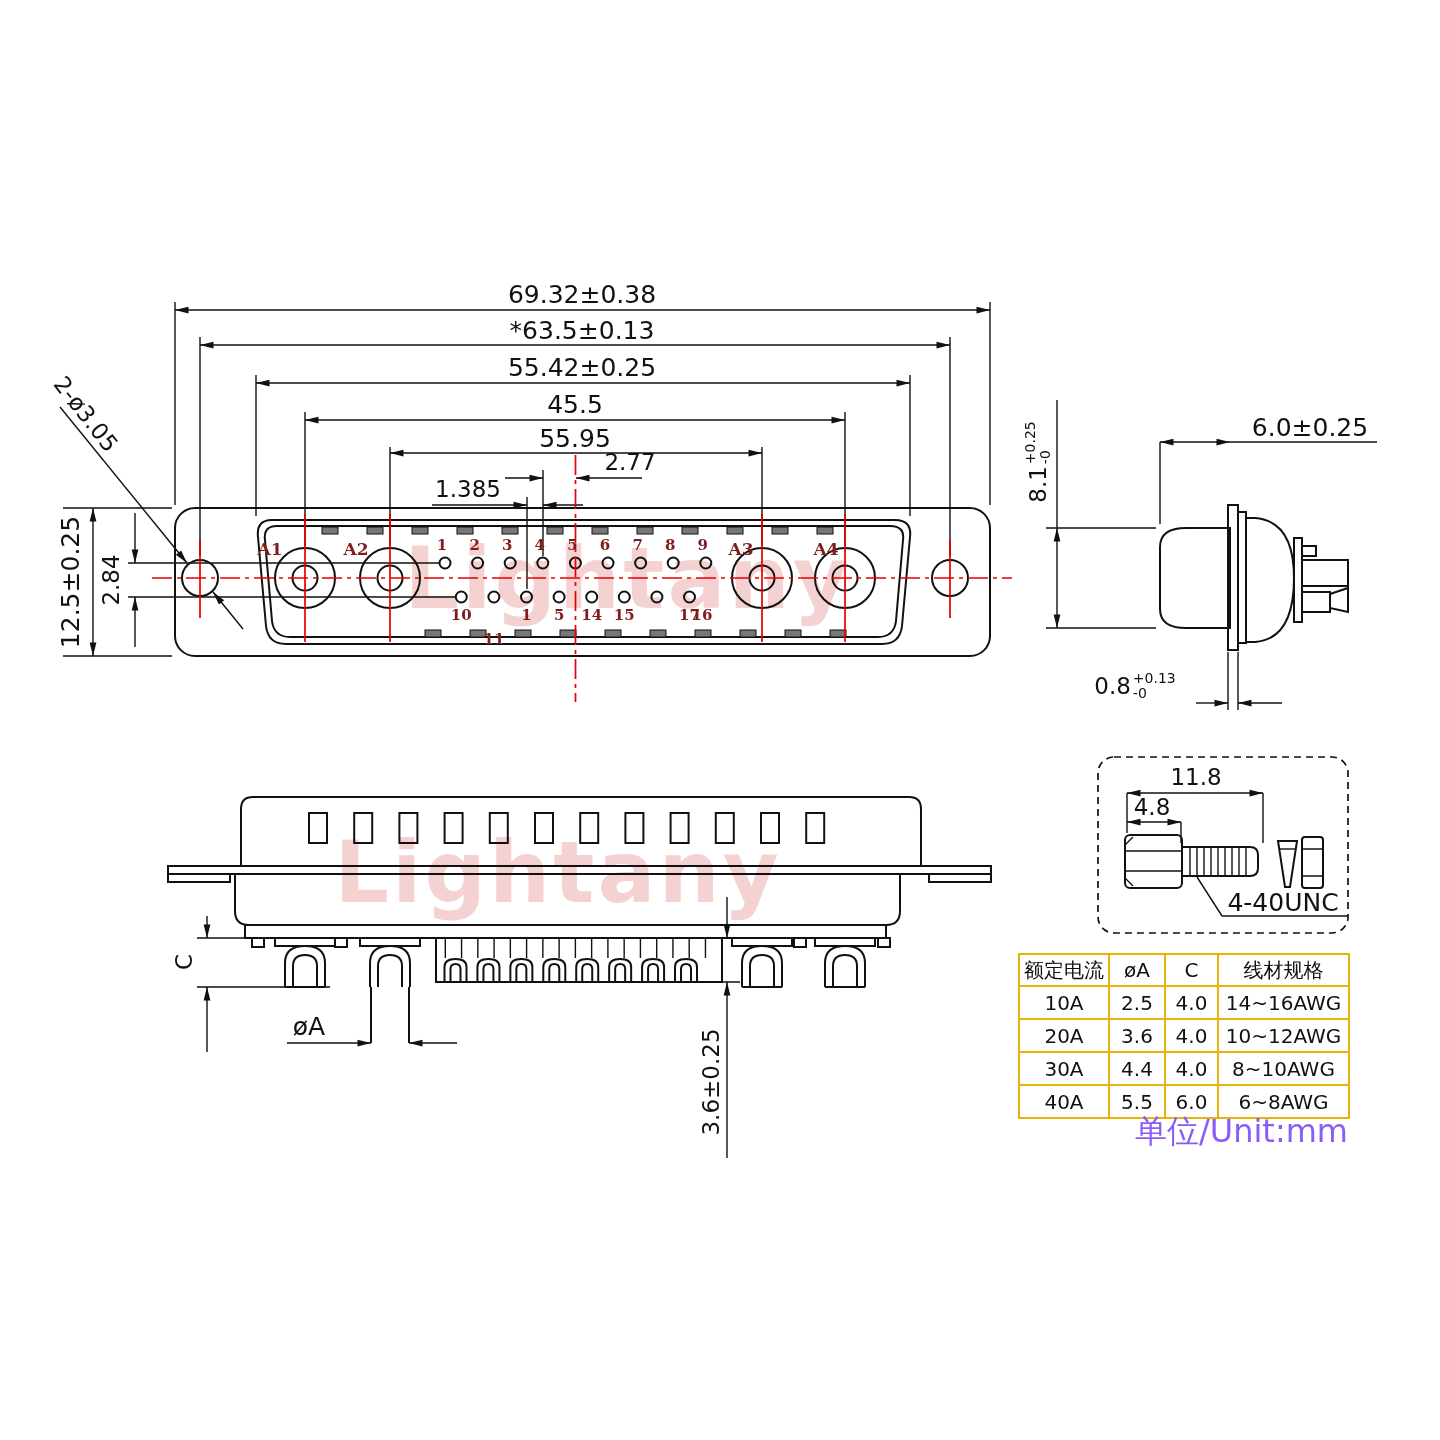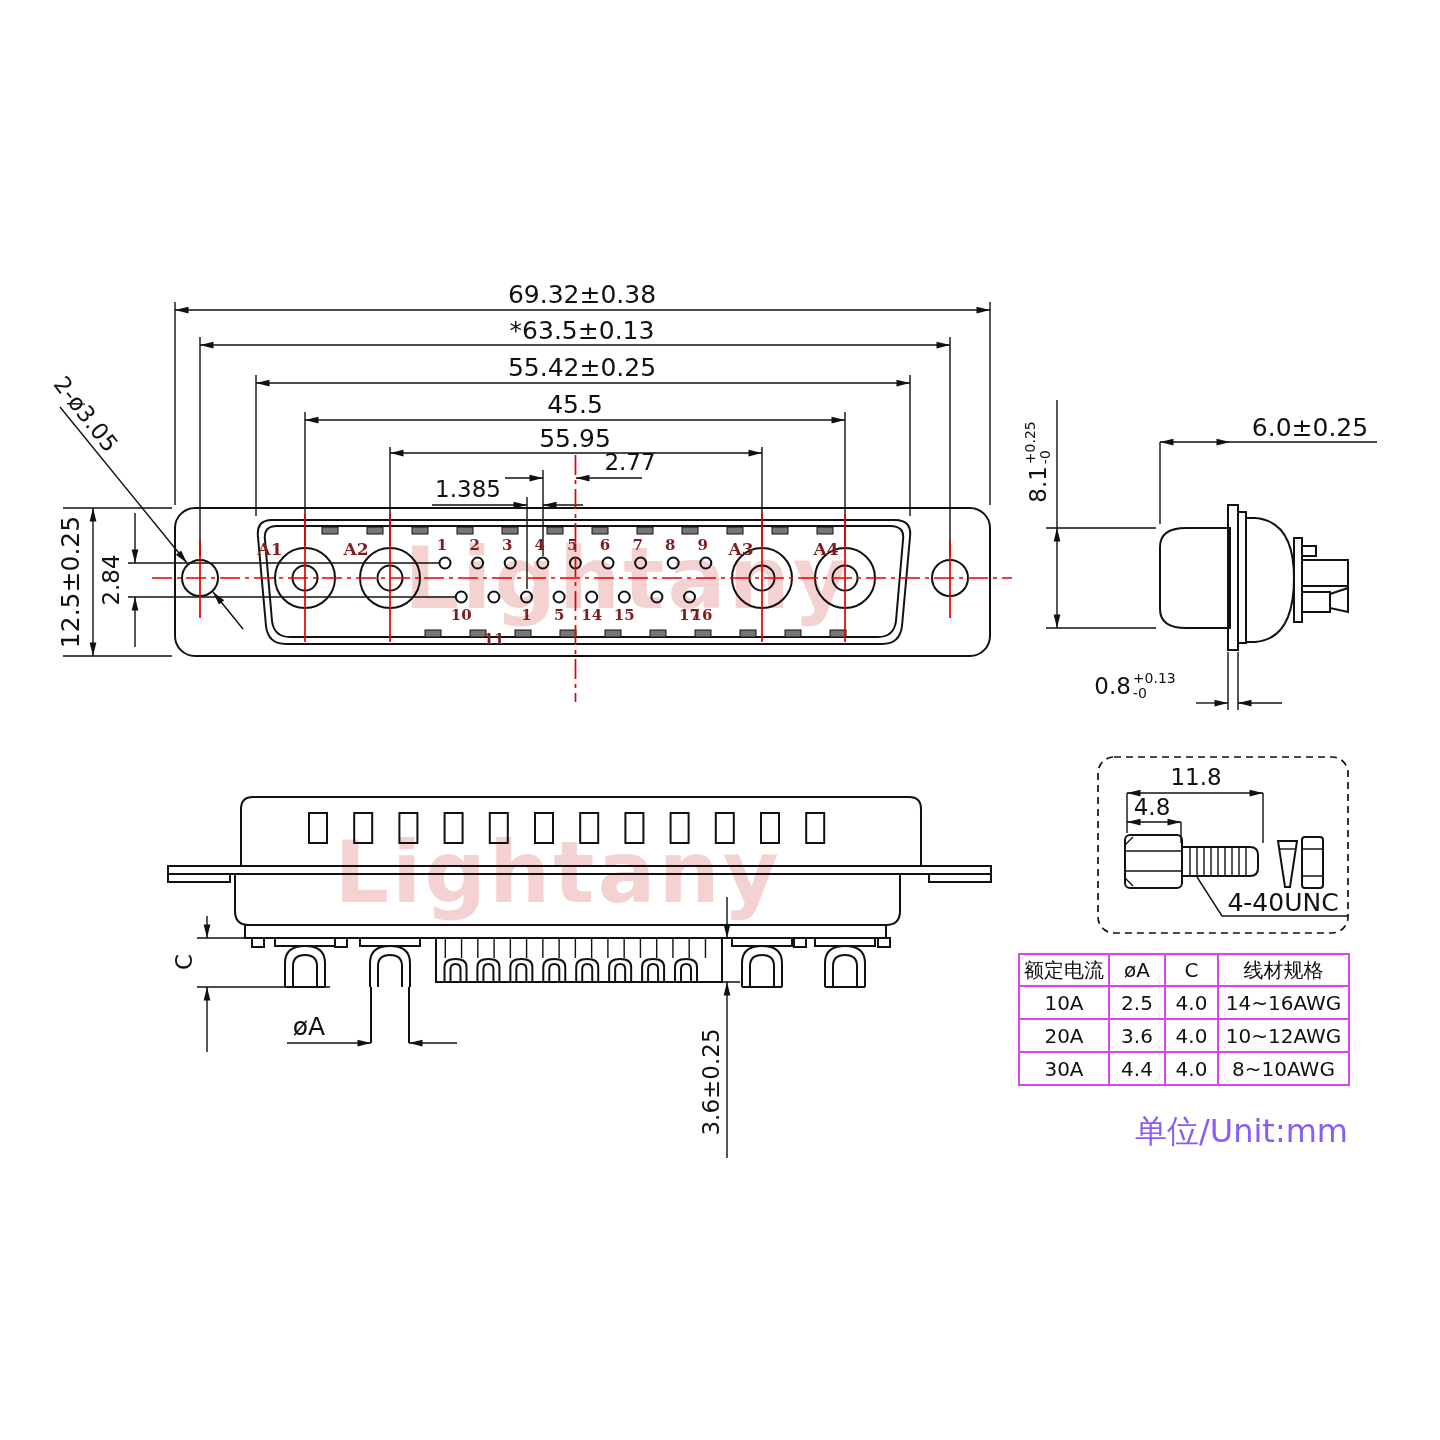--- a/index.html
+++ b/index.html
@@ -12,21 +12,21 @@
   .diag{transform:translate(-50%,-50%) rotate(52deg)}
   .tolstack{display:inline-flex;flex-direction:column;font-size:14px;line-height:1.05;vertical-align:middle;
             font-style:normal;margin-left:2px;transform:translateY(-1px)}
   .tolstack i{font-style:normal}
   .pinlbl{position:absolute;transform:translate(-50%,-50%);color:#7f1d1d;
           font-family:"DejaVu Serif",serif;font-weight:700;z-index:3;white-space:nowrap}
   .wm{position:absolute;transform:translate(-50%,-50%);font-weight:700;font-size:86px;
       color:#e89090;opacity:.40;letter-spacing:3px;white-space:nowrap;z-index:1;
       font-family:"DejaVu Sans",sans-serif}
   .spec{position:absolute;left:1018px;top:953px;border-collapse:collapse;table-layout:fixed;z-index:3;background:#fff}
-  .spec td{border:2px solid #d946ef;text-align:center;vertical-align:middle;font-size:20px;color:#111;padding:0;height:31px;overflow:hidden;white-space:nowrap}
+  .spec td{border:2px solid #eab308;text-align:center;vertical-align:middle;font-size:20px;color:#111;padding:0;height:31px;overflow:hidden;white-space:nowrap}
   .spec tr.hd td{height:30px}
   .unit{position:absolute;right:92px;top:1110px;font-size:32px;color:#8b5cf6;z-index:3;white-space:nowrap}
 </style>
 </head>
 <body>
 
 <div id="canvas">
 
   <div class="wm" style="left:628px;top:578px">Lightany</div>
   <div class="wm" style="left:558px;top:872px">Lightany</div>
@@ -307,20 +307,26 @@
           <td>3.6</td>
           <td>4.0</td>
           <td>10~12AWG</td>
     </tr>
     <tr>
       <td>30A</td>
           <td>4.4</td>
           <td>4.0</td>
           <td>8~10AWG</td>
     </tr>
+    <tr>
+      <td>40A</td>
+          <td>5.5</td>
+          <td>6.0</td>
+          <td>6~8AWG</td>
+    </tr>
   </tbody>
     </table>
   <div class="unit">单位/Unit:mm</div>
 
 <div class="pinlbl" style="left: 270px; top: 549px; font-size: 17px;">A1</div>
     <div class="pinlbl" style="left: 356px; top: 549px; font-size: 17px;">A2</div>
     <div class="pinlbl" style="left: 741px; top: 549px; font-size: 17px;">A3</div>
     <div class="pinlbl" style="left: 826px; top: 549px; font-size: 17px;">A4</div>
     <div class="pinlbl" style="left: 442px; top: 545px; font-size: 15px;">1</div>
     <div class="pinlbl" style="left: 474.6px; top: 545px; font-size: 15px;">2</div>

